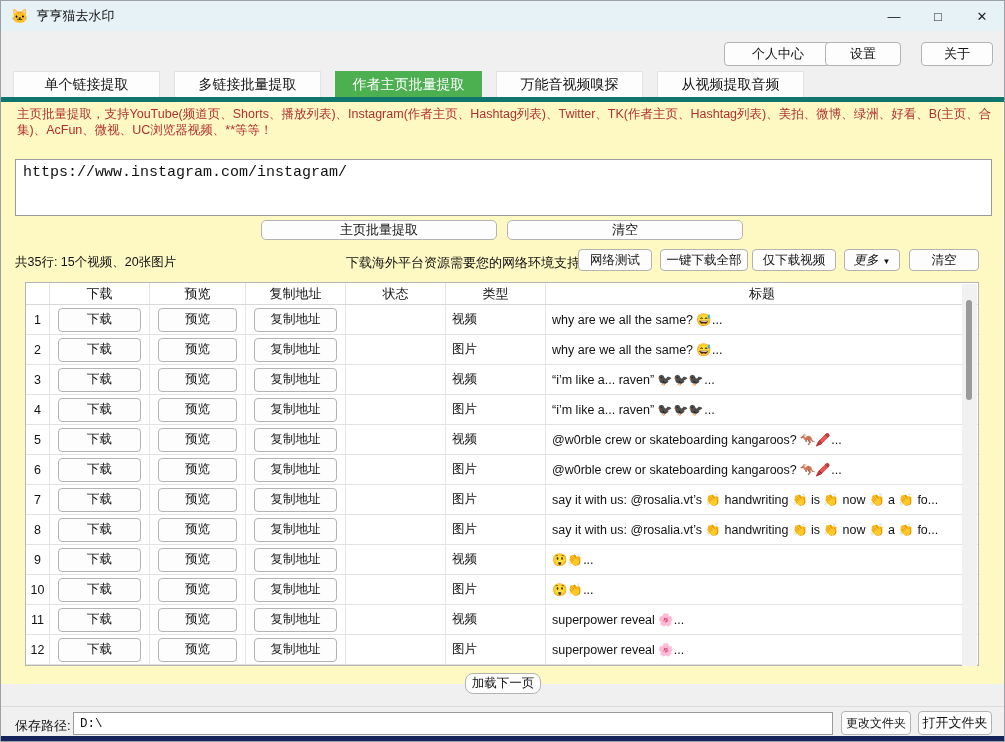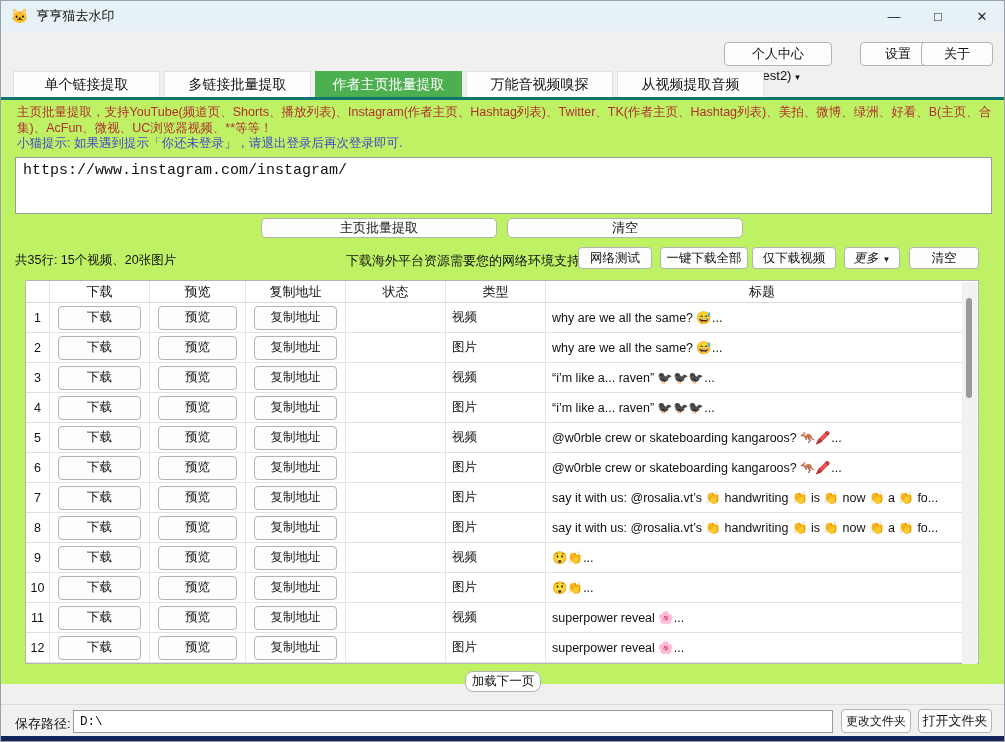--- a/index.html
+++ b/index.html
@@ -18,32 +18,32 @@
              font-size:13px; color:#222; cursor:default; }
 
   
   .topbar { position:absolute; left:0; top:38px; width:100%; height:28px; }
   .btn { background:#fdfdfd; border:1px solid #b3b3b3; border-radius:4px;
          font-size:13px; color:#111; text-align:center;
          font-family:"Liberation Sans", sans-serif; }
   .user-center { position:absolute; left:723px; top:3px; width:108px; height:24px;
                  line-height:22px; padding:0 4px; }
   .user-center .caret { font-size:8px; margin-left:2px; }
-  .tb-settings { position:absolute; left:824px; top:3px; width:76px; height:24px;margin-left:35px; }
+  .tb-settings { position:absolute; left:824px; top:3px; width:76px; height:24px; }
   .tb-about   { position:absolute; left:920px; top:3px; width:72px; height:24px; }
 
   
-  .tabs { position:absolute; left:12px; top:70px; height:26px; display:flex; gap:4px; }
+  .tabs { position:absolute; left:12px; top:70px; height:26px; display:flex; gap:14px; }
   .tab { width:147px; height:26px; background:#fdfdfd; border:1px solid #e3e3e3; border-bottom:none;
          font-size:14px; color:#111; display:flex; align-items:center; justify-content:center; }
   .tab.active { background:#4caf50; color:#fff; border-color:#4caf50; }
 
   
   .panel { position:absolute; left:0; top:96px; width:100%; height:587px;
-           background:#bef264; border-top:3px solid #0f766e; }
+           background:#fef9c3; border-top:5px solid #0f766e; }
 
   .desc { position:absolute; left:16px; top:5px; width:975px; font-size:12.5px; line-height:15.5px; }
   .desc .d-red { color:#b03030; }
   .desc .d-tip { color:#3f48cc; }
 
   .url-box { position:absolute; left:14px; top:57px; width:977px; height:57px;
              background:#fff; border:1px solid #9b9b9b; resize:none;
              font-family:"Liberation Mono", monospace; font-size:15px; color:#111;
              padding:5px 7px; line-height:16px; }
 
@@ -125,21 +125,20 @@
     <div class="tab active">作者主页批量提取</div>
     <div class="tab">万能音视频嗅探</div>
     <div class="tab">从视频提取音频</div>
   </div>
 
   <div class="panel">
 
     <div class="desc">
       <div class="d-red">主页批量提取，支持YouTube(频道页、Shorts、播放列表)、Instagram(作者主页、Hashtag列表)、Twitter、TK(作者主页、Hashtag列表)、美拍、微博、绿洲、好看、B(主页、合</div>
       <div class="d-red">集)、AcFun、微视、UC浏览器视频、**等等！</div>
-      <div class="d-tip">小猫提示: 如果遇到提示「你还未登录」，请退出登录后再次登录即可.</div>
     </div>
 
     <textarea class="url-box" spellcheck="false" style="">https://www.instagram.com/instagram/</textarea>
 
     <button class="btn act-extract">主页批量提取</button>
     <button class="btn act-clear">清空</button>
 
     <div class="toolbar">
       <span class="summary">共35行:  15个视频、20张图片</span>
       <span class="net-hint">下载海外平台资源需要您的网络环境支持</span>

